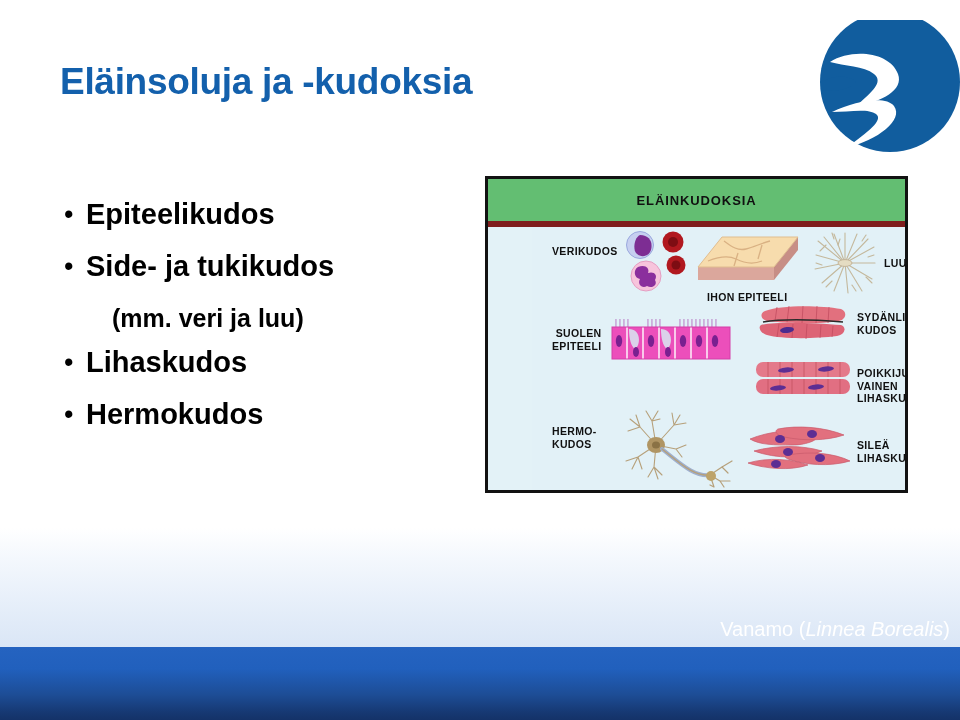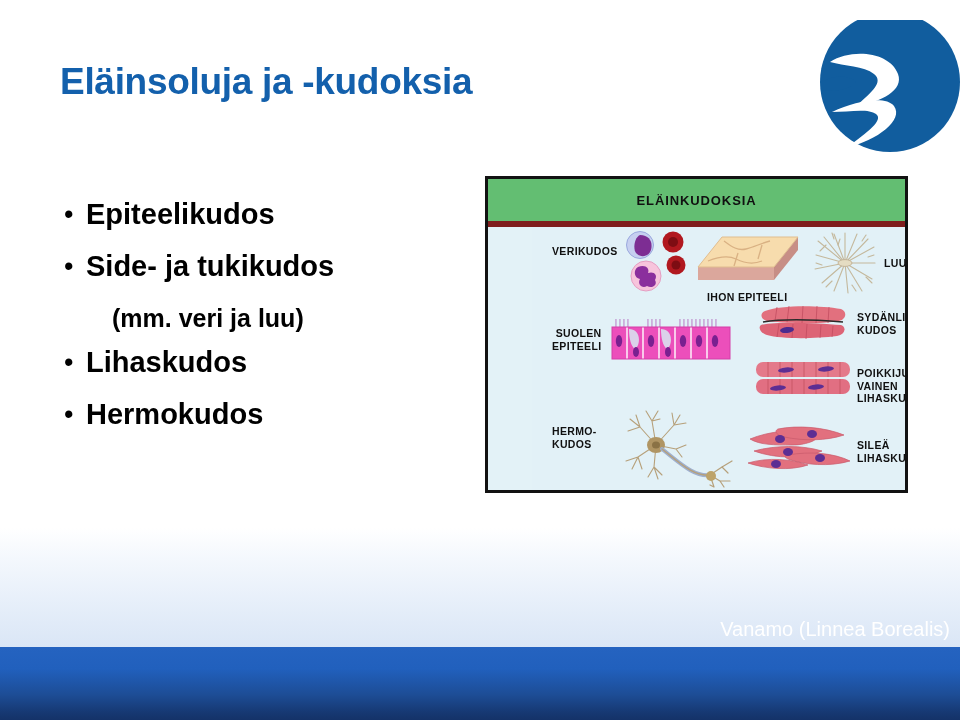--- a/index.html
+++ b/index.html
@@ -396,16 +396,16 @@
         <ellipse cx="28" cy="39" rx="5" ry="4" fill="#5c2e93"></ellipse>
       </svg>
       <div class="fig-label" style="left:325px; top:212px;">SILEÄ
 LIHASKUDOS</div>
 
     </div>
   </div>
 
   <div style="position:absolute; left:600px; top:618px; width:350px; text-align:right;
               font-size:20px; color:#ffffff;">
-    <span>Vanamo (</span><span style="">Linnea Borealis</span><span>)</span>
+    <span>Vanamo (</span><span style="font-style:italic;">Linnea Borealis</span><span>)</span>
   </div>
 
 </div>
 
 </body></html>

